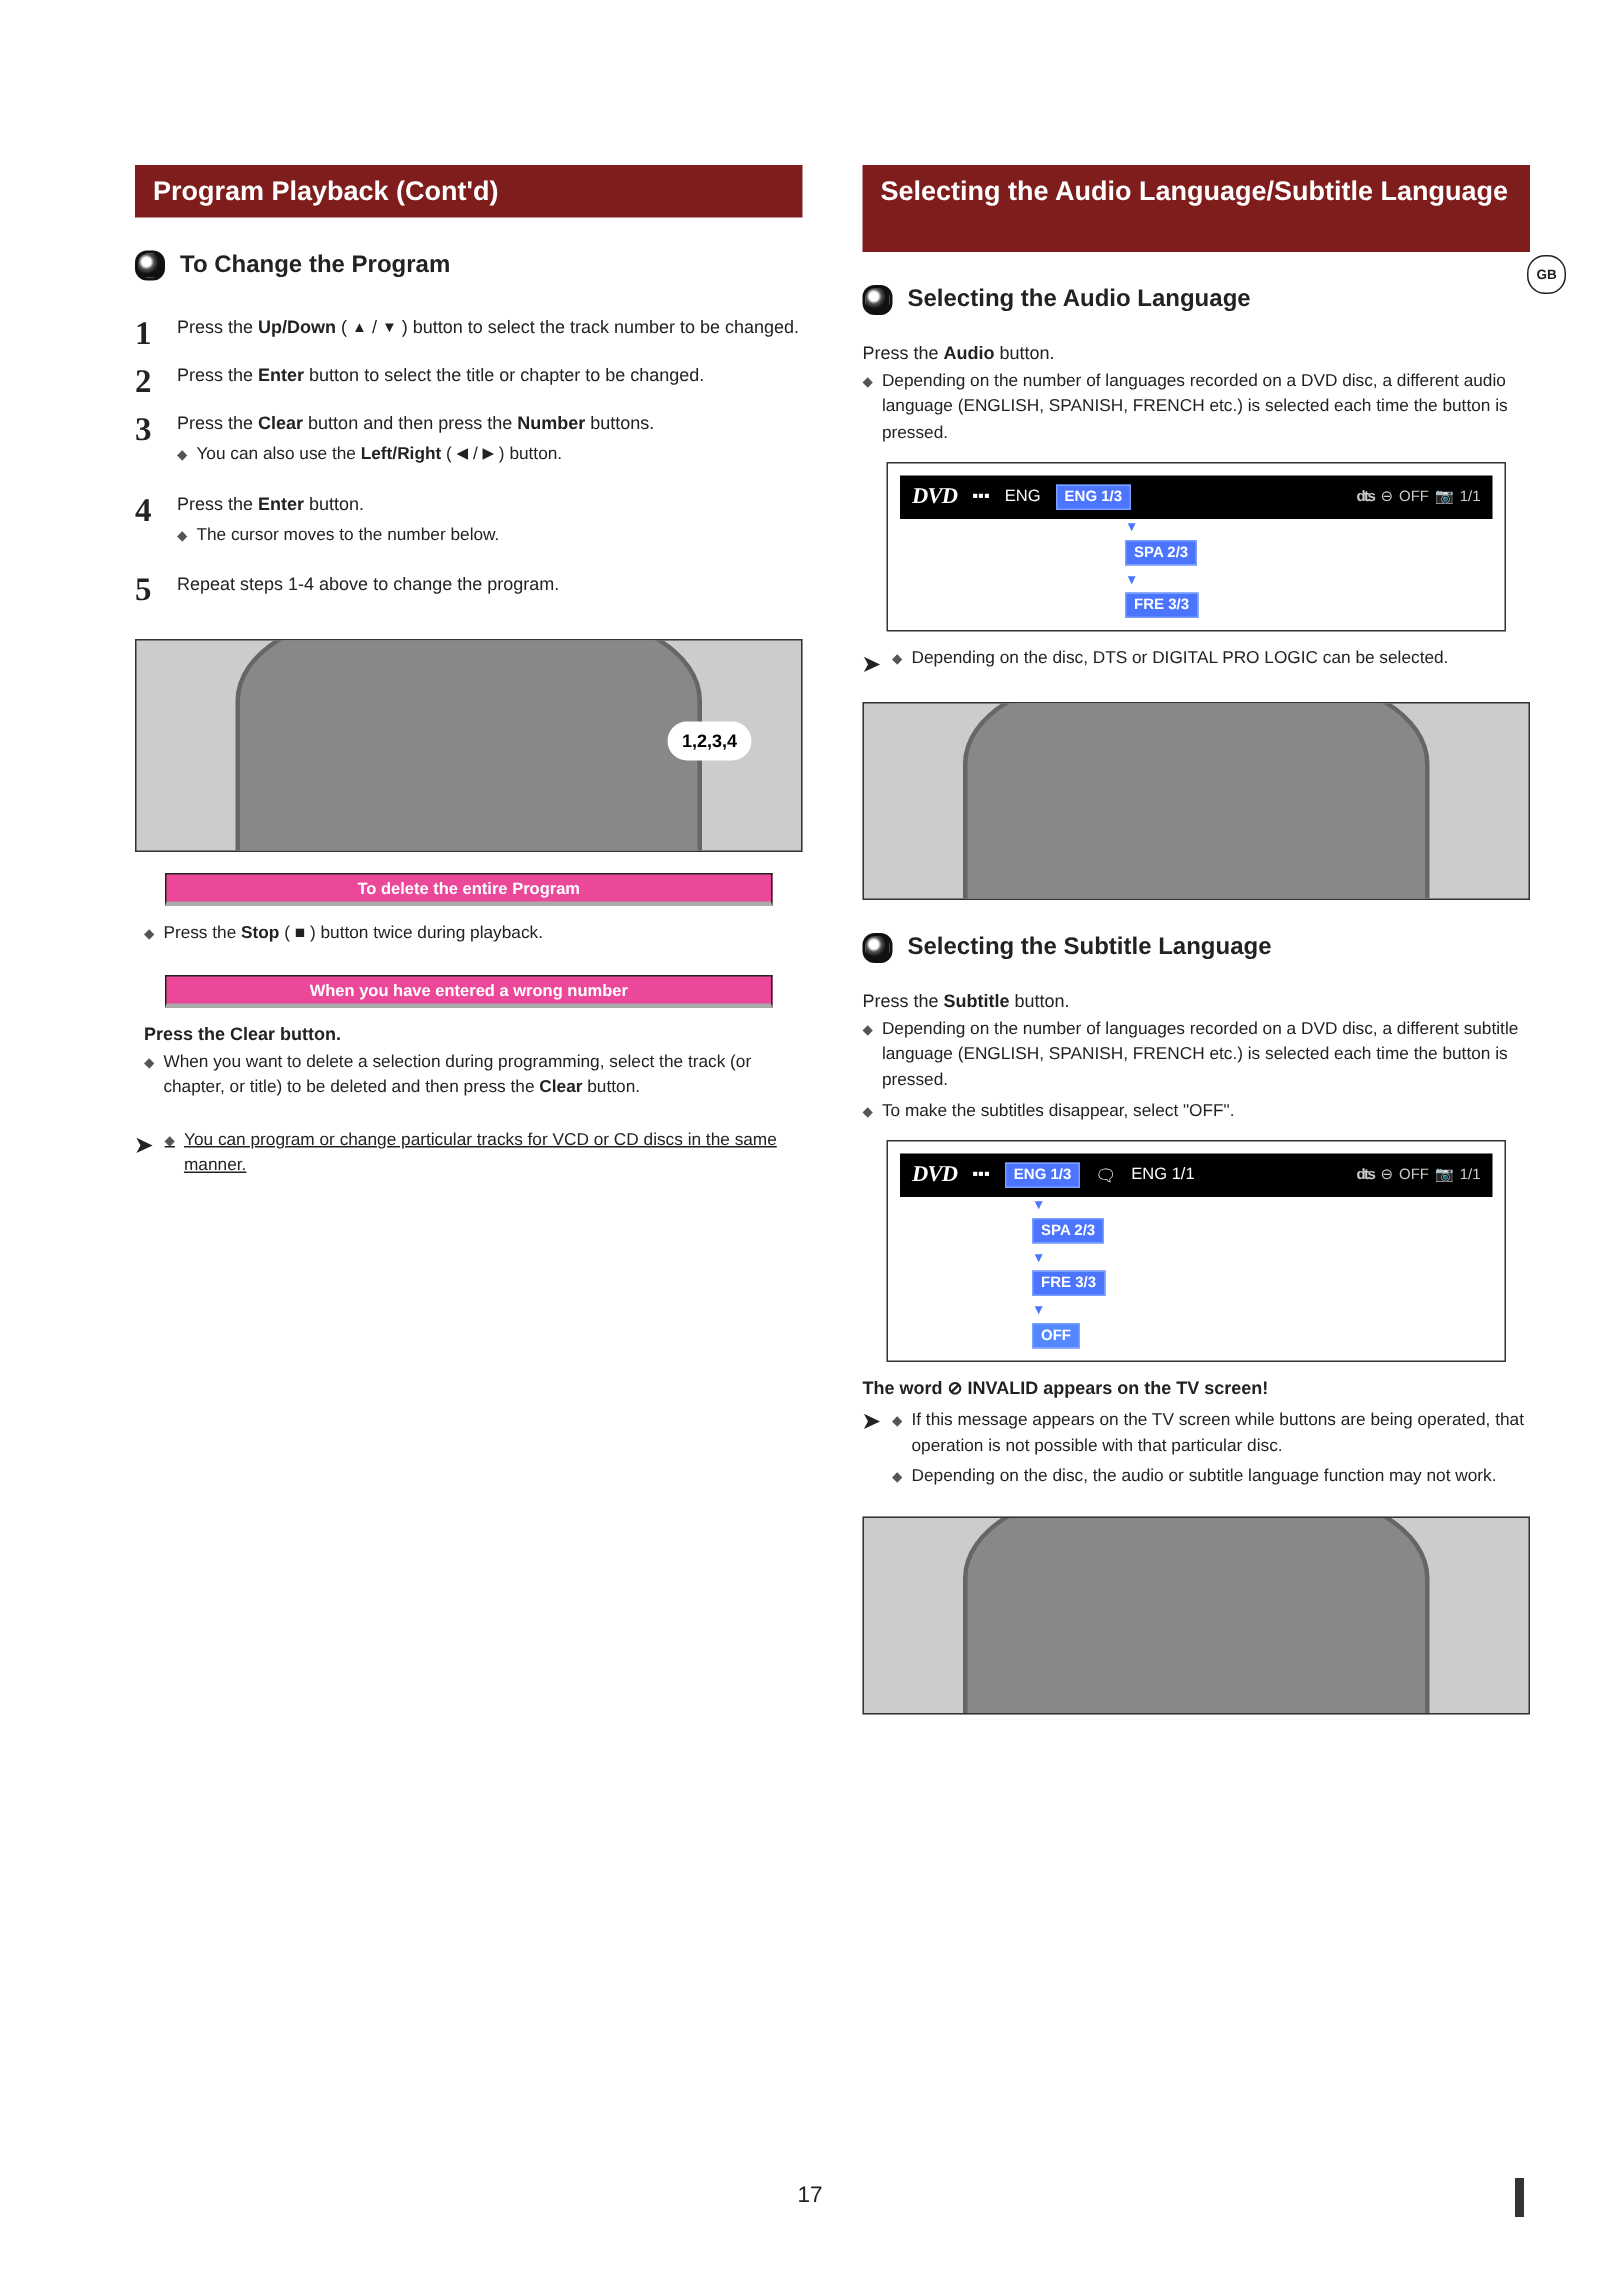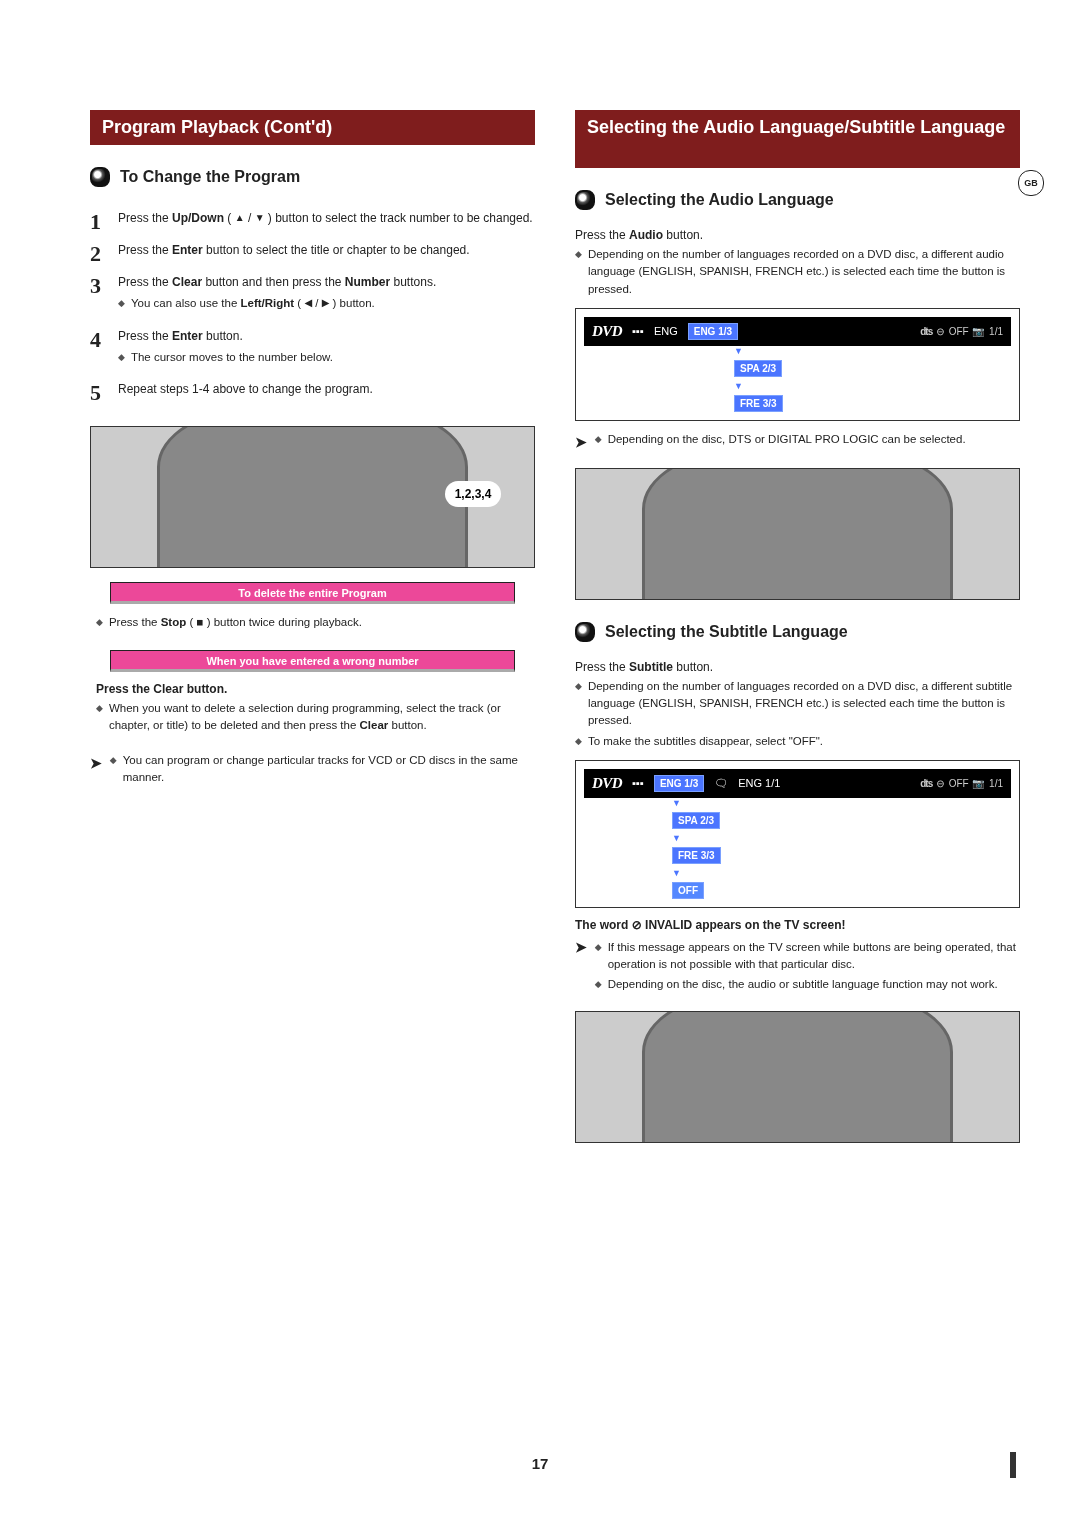--- a/index.html
+++ b/index.html
@@ -169,21 +169,21 @@
     font-weight: bold;
     margin: 6px 0 4px;
   }
   .body-line {
     font-size: 12px;
     margin: 4px 0 4px;
   }
   .osd-box {
     border: 1px solid #333;
     padding: 8px;
-    margin: 10px 0 10px;
+    margin: 10px 16px 10px;
     display: flex;
     flex-direction: column;
     gap: 4px;
   }
   .osd-strip {
     background: #000;
     color: #fff;
     font-size: 11px;
     padding: 6px 8px;
     display: flex;
@@ -228,21 +228,21 @@
     display: flex;
     align-items: center;
     justify-content: center;
   }
   .pnum {
     position: absolute;
     bottom: 56px;
     left: 50%;
     transform: translateX(-50%);
     font-size: 15px;
-    font-weight: bold;
+    font-weight: normal;
   }
   .pnum-bar {
     position: absolute;
     bottom: 50px;
     right: 64px;
     width: 6px;
     height: 26px;
     background: #333;
   }
   .diamond-arrow {
@@ -306,21 +306,21 @@
     <div class="note-bar">When you have entered a wrong number</div>
     <div class="strong-line" style="padding:0 6px;">Press the Clear button.</div>
     <div class="bullet-block">
       <div class="bullet-line">
           <span>When you want to delete a selection during programming, select the track (or chapter, or title) to be deleted and then press the <b>Clear</b> button.</span>
         </div>
     </div>
 
     <div class="arrow-note">
       <span class="arrow-icon diamond-arrow">➤</span>
-      <div class="bullet-line" style="margin:0;">
+      <div class="bullet-line" style="margin:0;text-decoration:underline;">
           <span>You can program or change particular tracks for VCD or CD discs in the same manner.</span>
         </div>
     </div>
   </div>
 
   <div class="col">
     <div class="header-bar right">Selecting the Audio Language/Subtitle Language</div>
 
     <div class="sub-heading">
       <span class="bullet-circle"></span>

